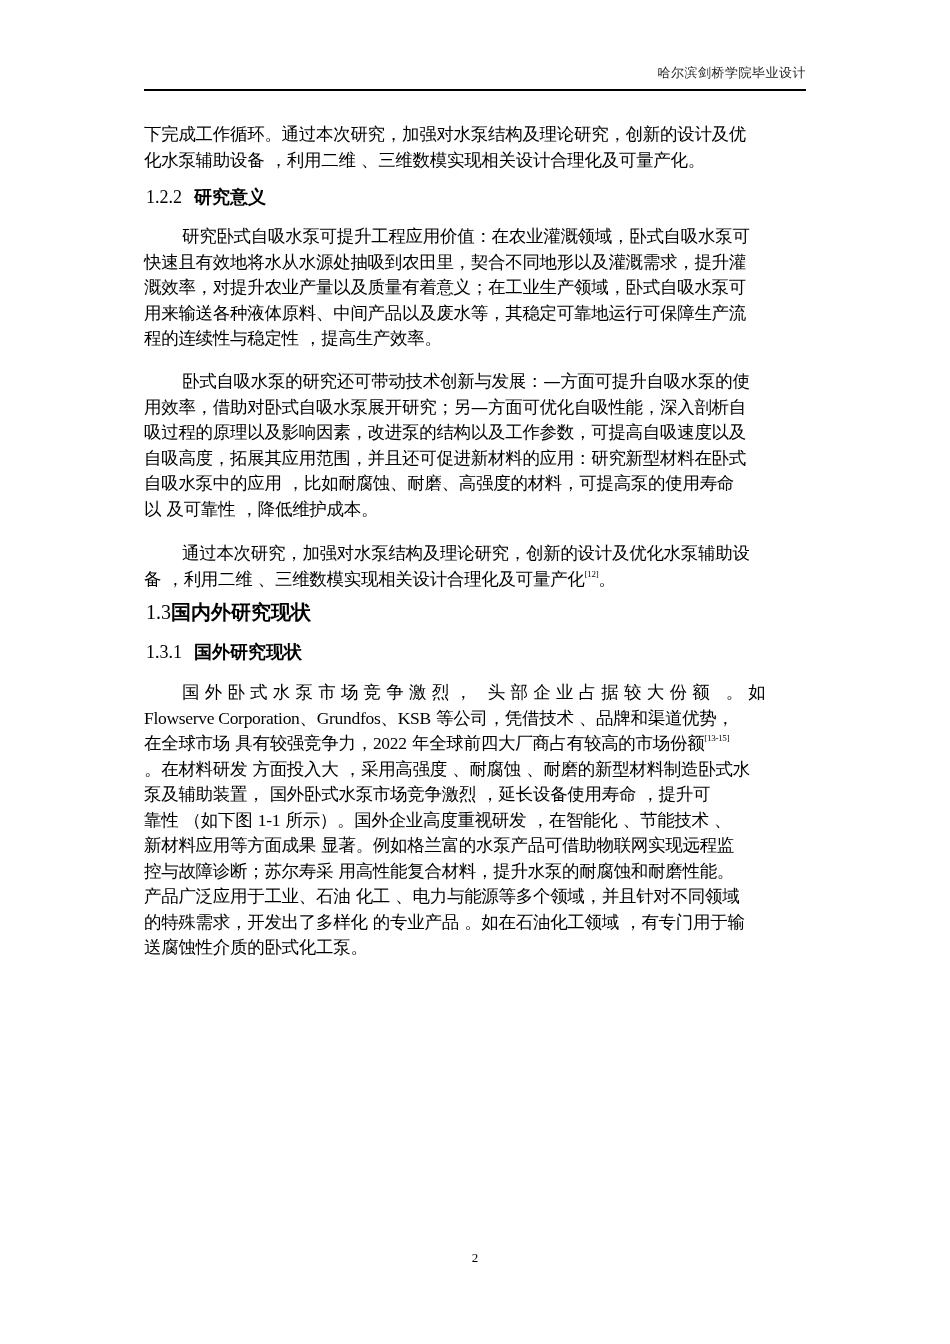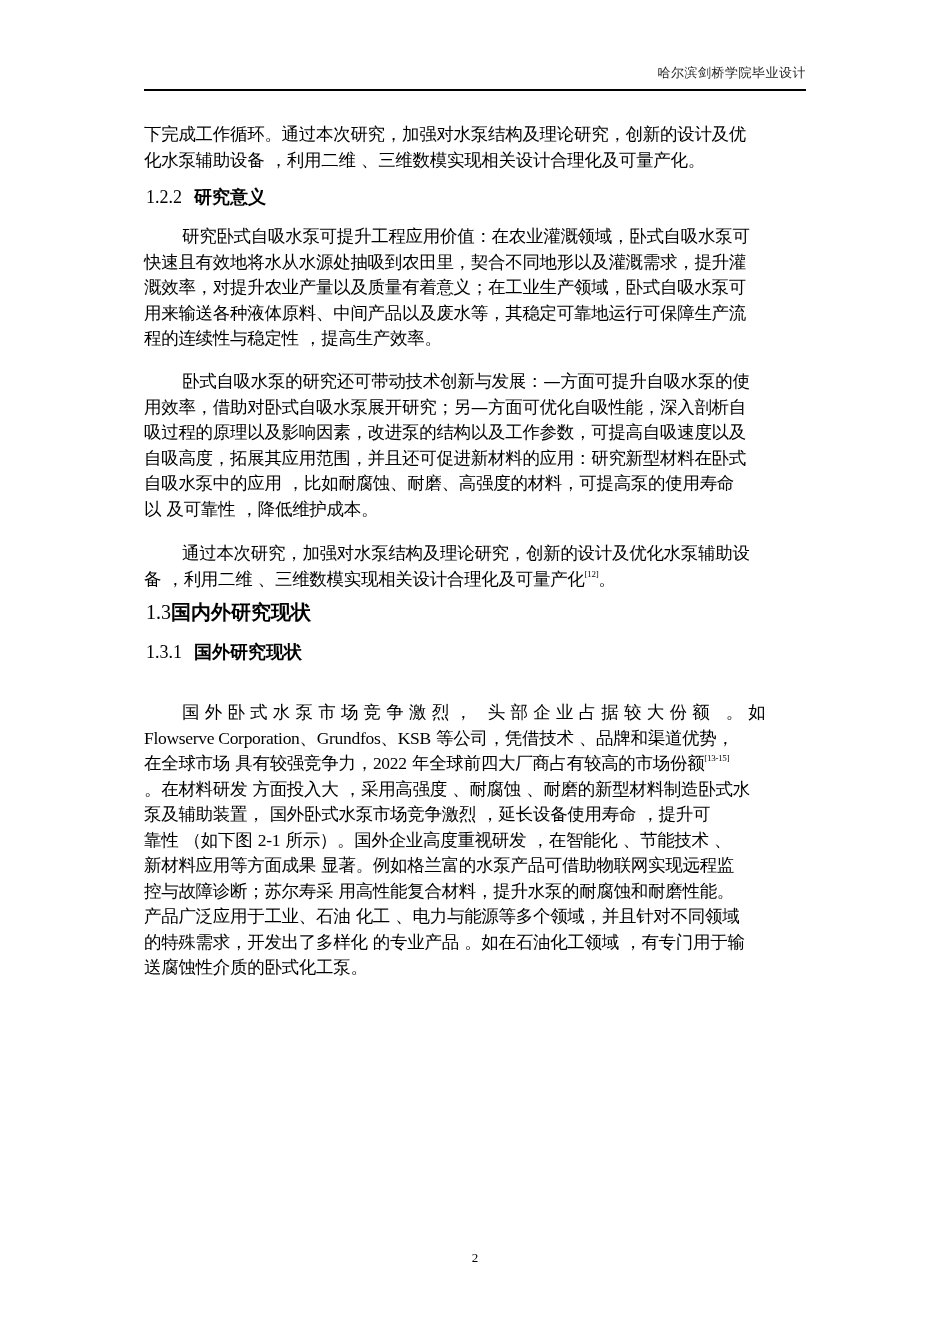--- a/index.html
+++ b/index.html
@@ -61,27 +61,27 @@
 </div>
 
 <div class="h2" style="top:599px;">
   <span class="sec-num">1.3</span><span>国内外研究现状</span>
 </div>
 
 <div class="h3" style="top:640px;">
   <span class="sec-num">1.3.1</span><span>国外研究现状</span>
 </div>
 
-<div class="body-text" style="top:700px;">
+<div class="body-text" style="top:680px;">
   <span class="line indent spaced">国外卧式水泵市场竞争激烈， 头部企业占据较大份额 。如</span>
   <span class="line"><span class="serif">Flowserve Corporation、Grundfos、KSB</span><span> 等公司，凭借技术 、品牌和渠道优势，</span></span>
   <span class="line"><span>在全球市场 具有较强竞争力，</span><span class="serif">2022</span><span> 年全球前四大厂商占有较高的市场份额</span><sup>[13-15]</sup></span>
   <span class="line">。在材料研发 方面投入大 ，采用高强度 、耐腐蚀 、耐磨的新型材料制造卧式水</span>
   <span class="line">泵及辅助装置， 国外卧式水泵市场竞争激烈 ，延长设备使用寿命 ，提升可</span>
-  <span class="line"><span>靠性  （如下图 </span><span class="serif">2-1</span><span> 所示）。国外企业高度重视研发 ，在智能化 、节能技术 、</span></span>
+  <span class="line"><span>靠性  （如下图 </span><span class="serif">1-1</span><span> 所示）。国外企业高度重视研发 ，在智能化 、节能技术 、</span></span>
   <span class="line">新材料应用等方面成果 显著。例如格兰富的水泵产品可借助物联网实现远程监</span>
   <span class="line">控与故障诊断；苏尔寿采 用高性能复合材料，提升水泵的耐腐蚀和耐磨性能。</span>
   <span class="line">产品广泛应用于工业、石油 化工 、电力与能源等多个领域，并且针对不同领域</span>
   <span class="line">的特殊需求，开发出了多样化 的专业产品 。如在石油化工领域 ，有专门用于输</span>
   <span class="line">送腐蚀性介质的卧式化工泵。</span>
 </div>
 
 <div class="page-number">2</div>
 
 </body></html>

